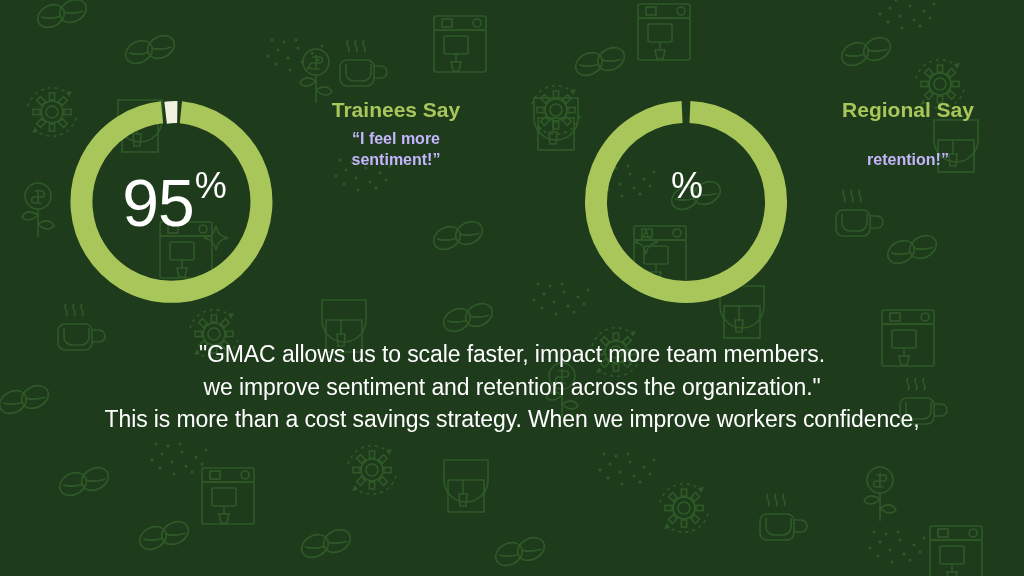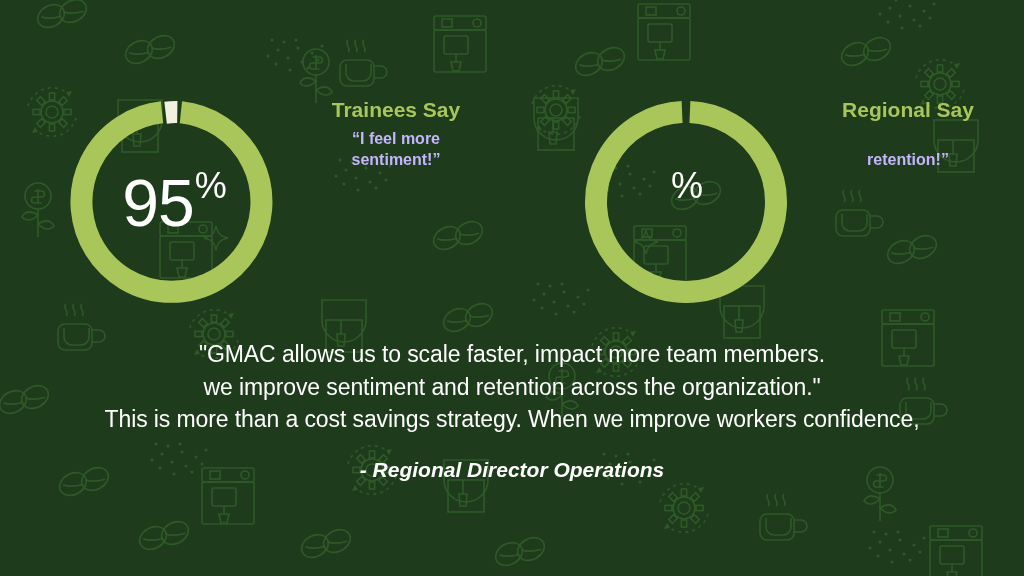--- a/index.html
+++ b/index.html
@@ -296,16 +296,15 @@
     </div>
 
   </div>
 
   <div class="testimonial">
     <div class="testimonial-quote">
       <span class="qline">"GMAC allows us to scale faster, impact more team members.</span>
       <span class="qline">we improve sentiment and retention across the organization."</span>
       <span class="qline">This is more than a cost savings strategy. When we improve workers confidence,</span>
     </div>
-    <div class="testimonial-author">- Regional Director Operations</div>
   </div>
 
 </div>
 
 </body></html>

